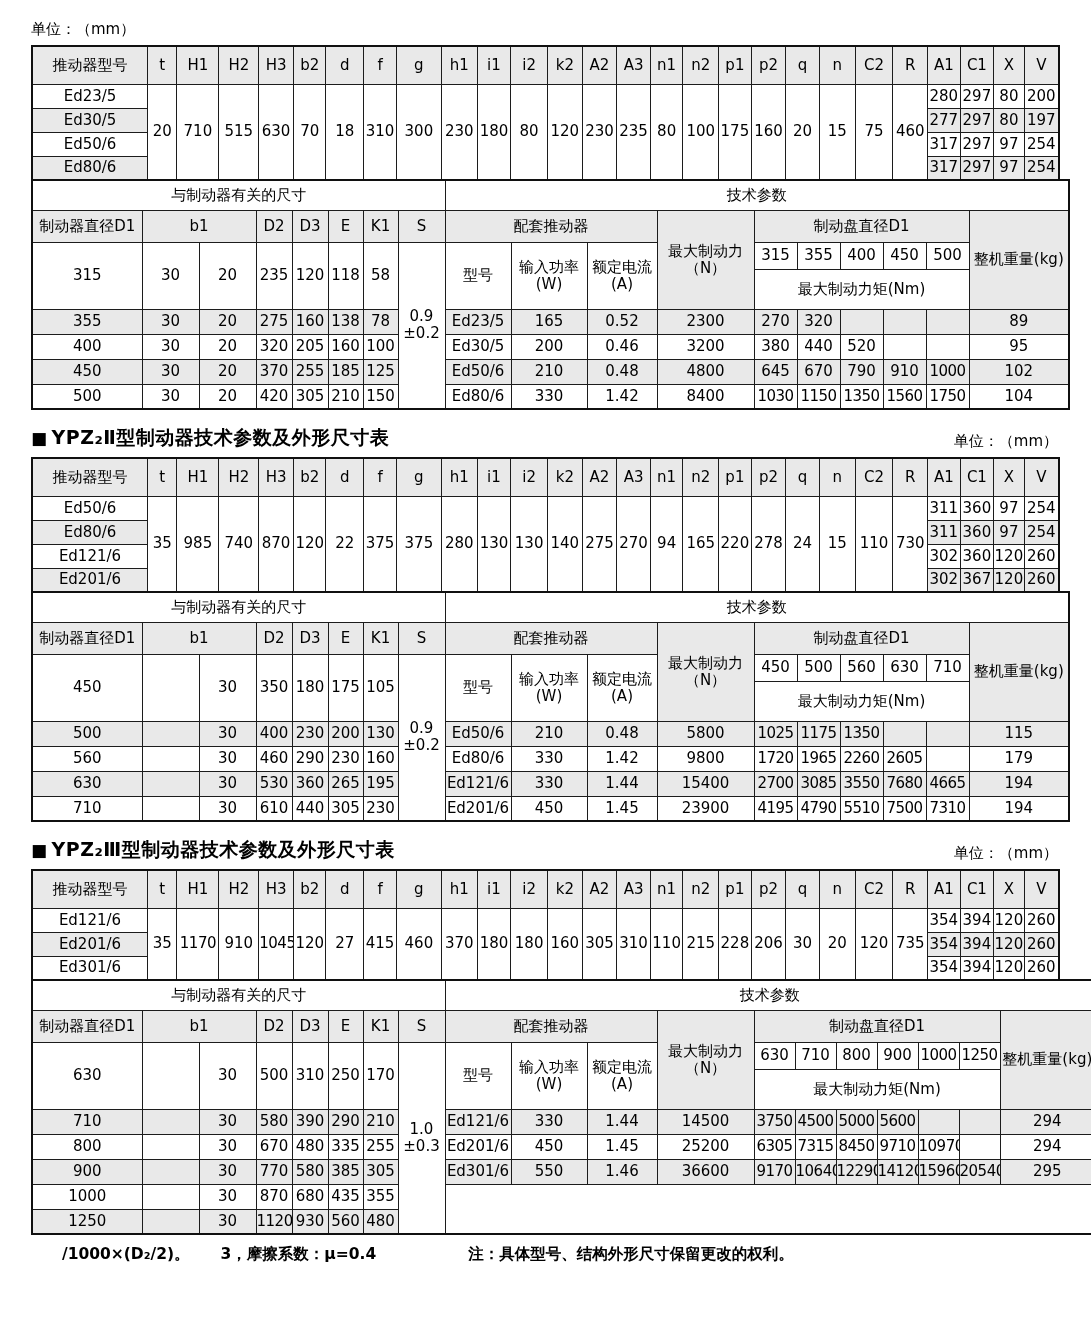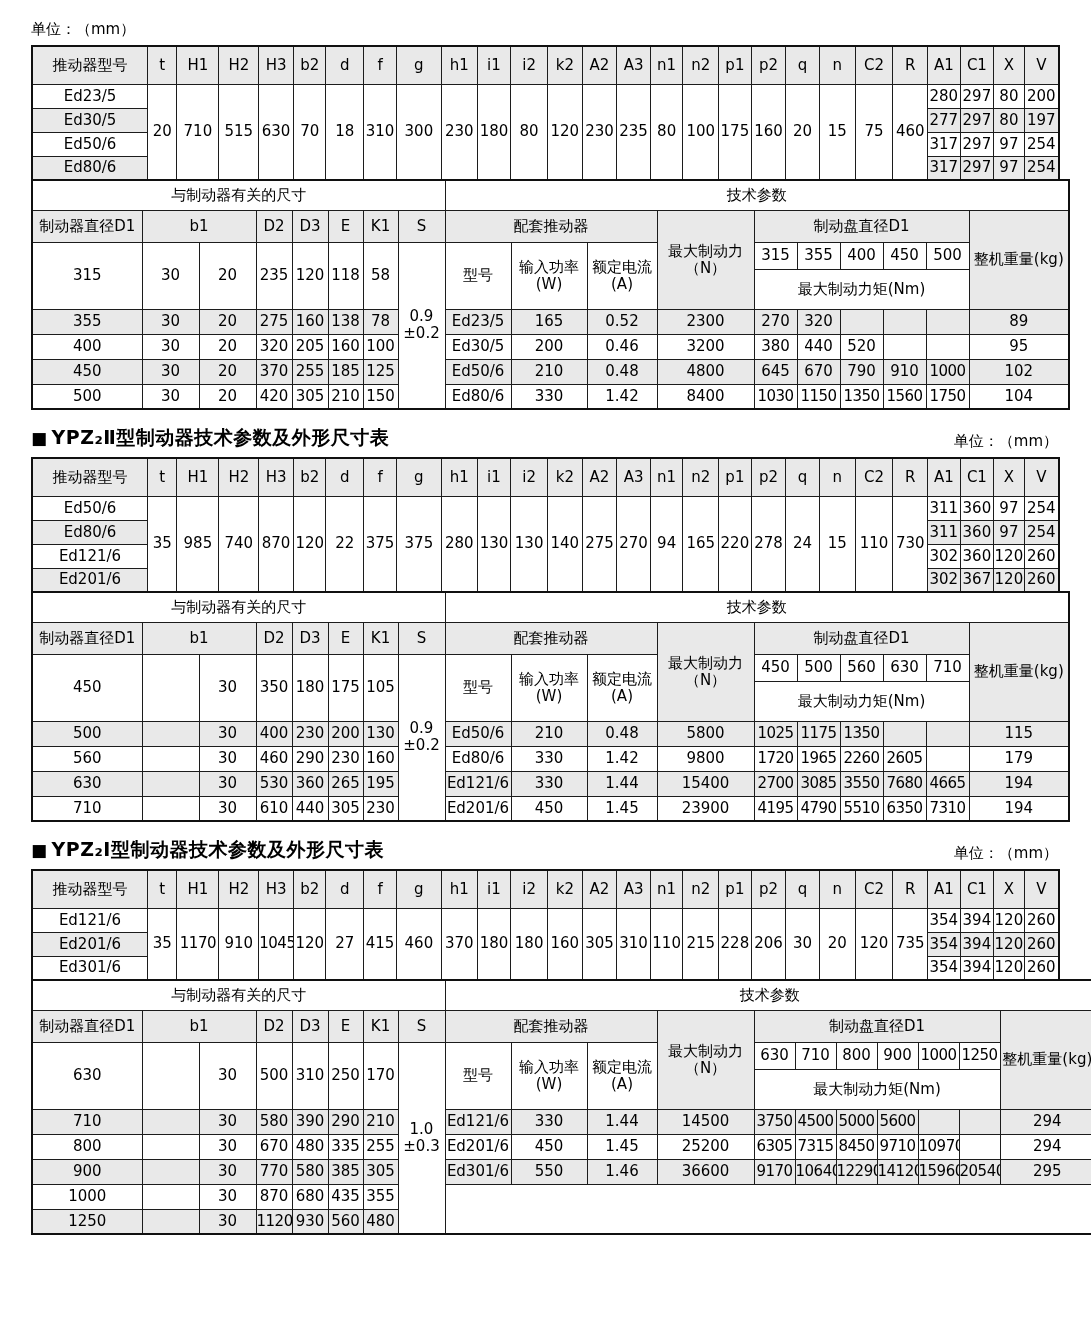--- a/index.html
+++ b/index.html
@@ -557,32 +557,32 @@
               <td>440</td>
               <td>305</td>
               <td>230</td>
               <td>Ed201/6</td>
               <td>450</td>
               <td>1.45</td>
               <td>23900</td>
               <td class="n4">4195</td>
               <td class="n4">4790</td>
               <td class="n4">5510</td>
-              <td class="n4">6350</td>
+              <td class="n4">7500</td>
               <td class="n4">7310</td>
               <td>194</td>
             </tr>
           </tbody>
         </table>
       </div>
   </div>
 
   <div class="section">
     <div class="section-head">
-      <h2 class="title"><span class="sq">■</span><span>YPZ₂I型制动器技术参数及外形尺寸表</span></h2>
+      <h2 class="title"><span class="sq">■</span><span>YPZ₂Ⅲ型制动器技术参数及外形尺寸表</span></h2>
       <div class="unit">单位：（mm）</div>
     </div>
     <div class="tables" id="sec2">
         <table class="grid dim">
           <colgroup>
             <col style="width: 110px;">
             <col style="width: 28px;">
             <col style="width: 40px;">
             <col style="width: 38px;">
             <col style="width: 33px;">
@@ -828,15 +828,16 @@
               <td>930</td>
               <td>560</td>
               <td>480</td>
             </tr>
           </tbody>
         </table>
       </div>
   </div>
 
   <div class="notes">
+    <div><span>　　/1000×(D₂/2)。　　3，摩擦系数：μ=0.4</span><span class="note2b">注：具体型号、结构外形尺寸保留更改的权利。</span></div>
   </div>
 
 </div>
 
 </body></html>

